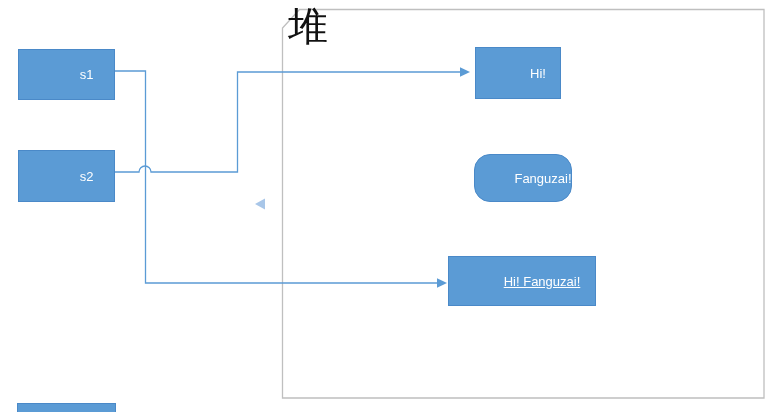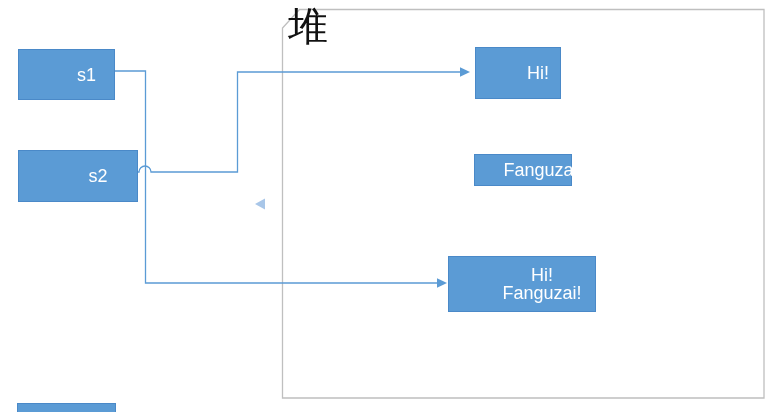--- a/index.html
+++ b/index.html
@@ -19,30 +19,30 @@
   }
   .node {
     position: absolute;
     background: #5b9bd5;
     border: 1px solid #4a89c8;
     box-sizing: border-box;
     display: flex;
     align-items: center;
     justify-content: center;
     color: #ffffff;
-    font-size: 18px;
+    font-size: 13px;
     line-height: 1;
     text-align: center;
     padding-left: 40px;
   }
   .node-s1 { left: 18px; top: 49px; width: 97px; height: 51px; }
-  .node-s2 { left: 18px; top: 150px; width: 120px; height: 52px; }
+  .node-s2 { left: 18px; top: 150px; width: 97px; height: 52px; }
   .node-hi { left: 475px; top: 47px; width: 86px; height: 52px; }
-  .node-fanguzai { left: 474px; top: 154px; width: 98px; height: 32px; }
-  .node-hi-fanguzai { left: 448px; top: 256px; width: 148px; height: 56px; }
+  .node-fanguzai { left: 474px; top: 154px; width: 98px; height: 48px; border-radius: 16px; }
+  .node-hi-fanguzai { left: 448px; top: 256px; width: 148px; height: 50px; text-decoration: underline; }
   .node-partial { left: 17px; top: 403px; width: 99px; height: 14px; }
   .heap-label {
     position: absolute;
     left: 288px;
     top: 4px;
     font-size: 40px;
     line-height: 1.1;
     color: #111111;
     font-family: "Liberation Sans", "DejaVu Sans", sans-serif;
   }

